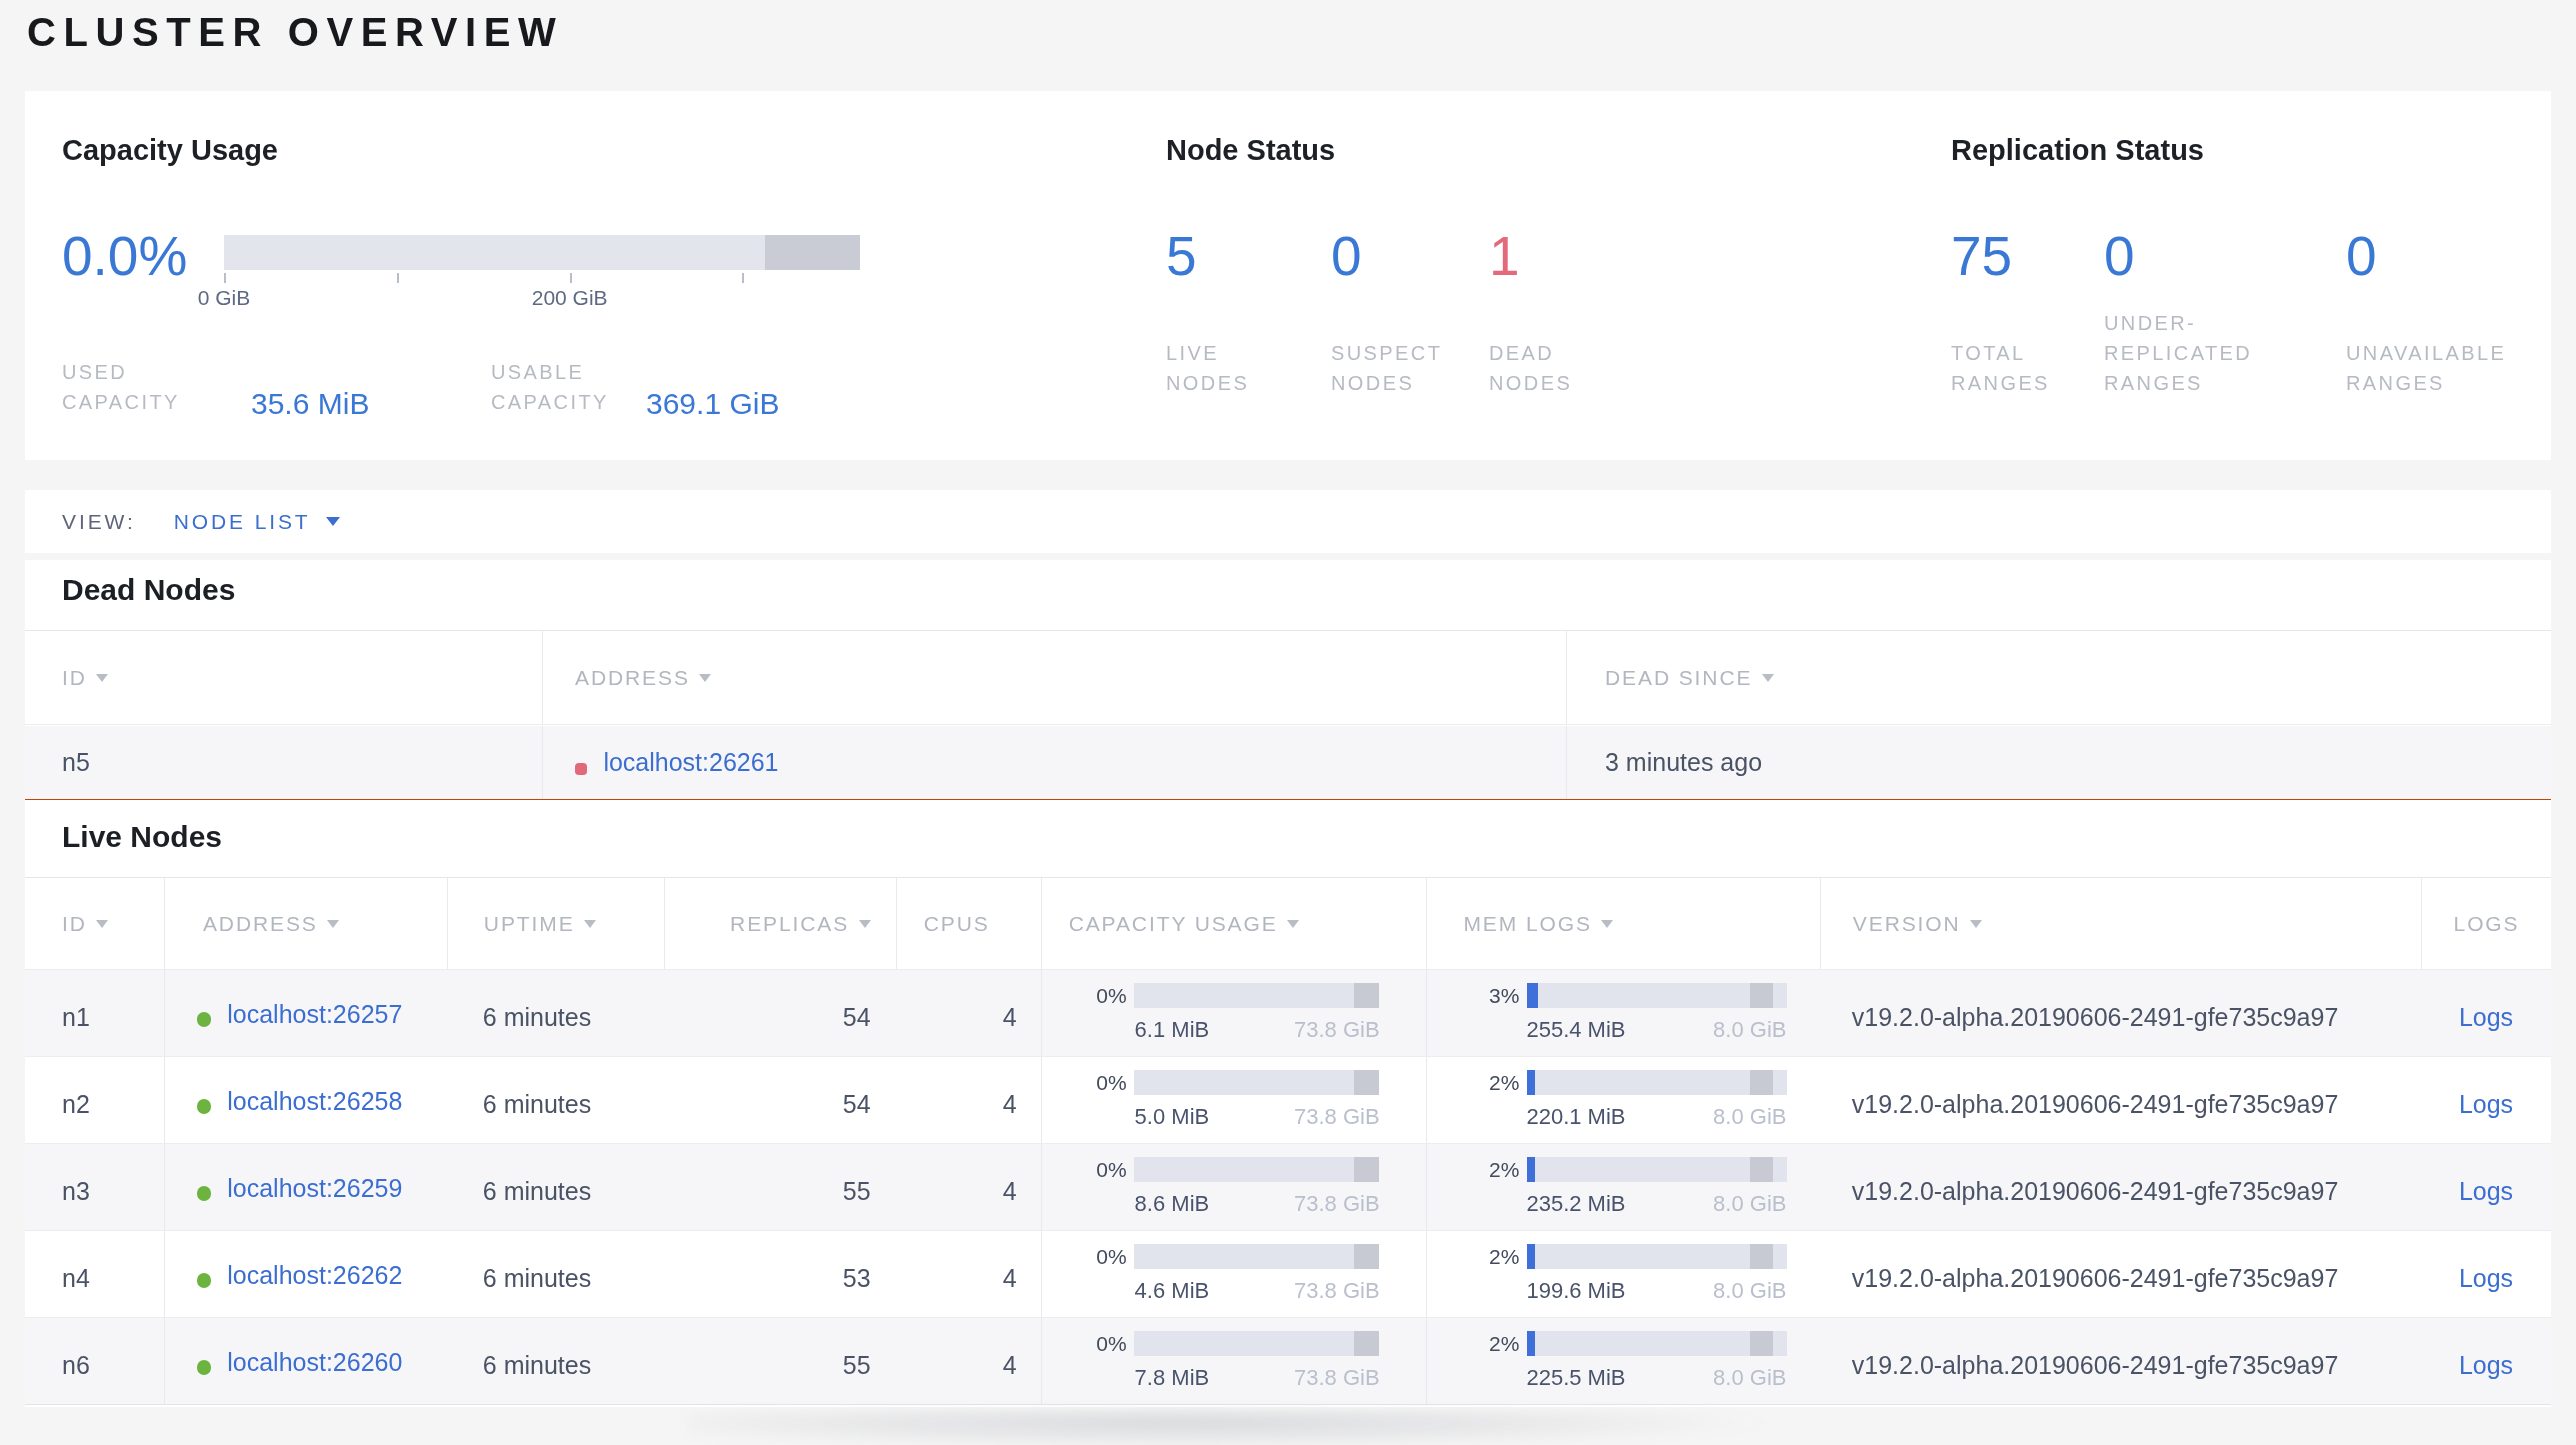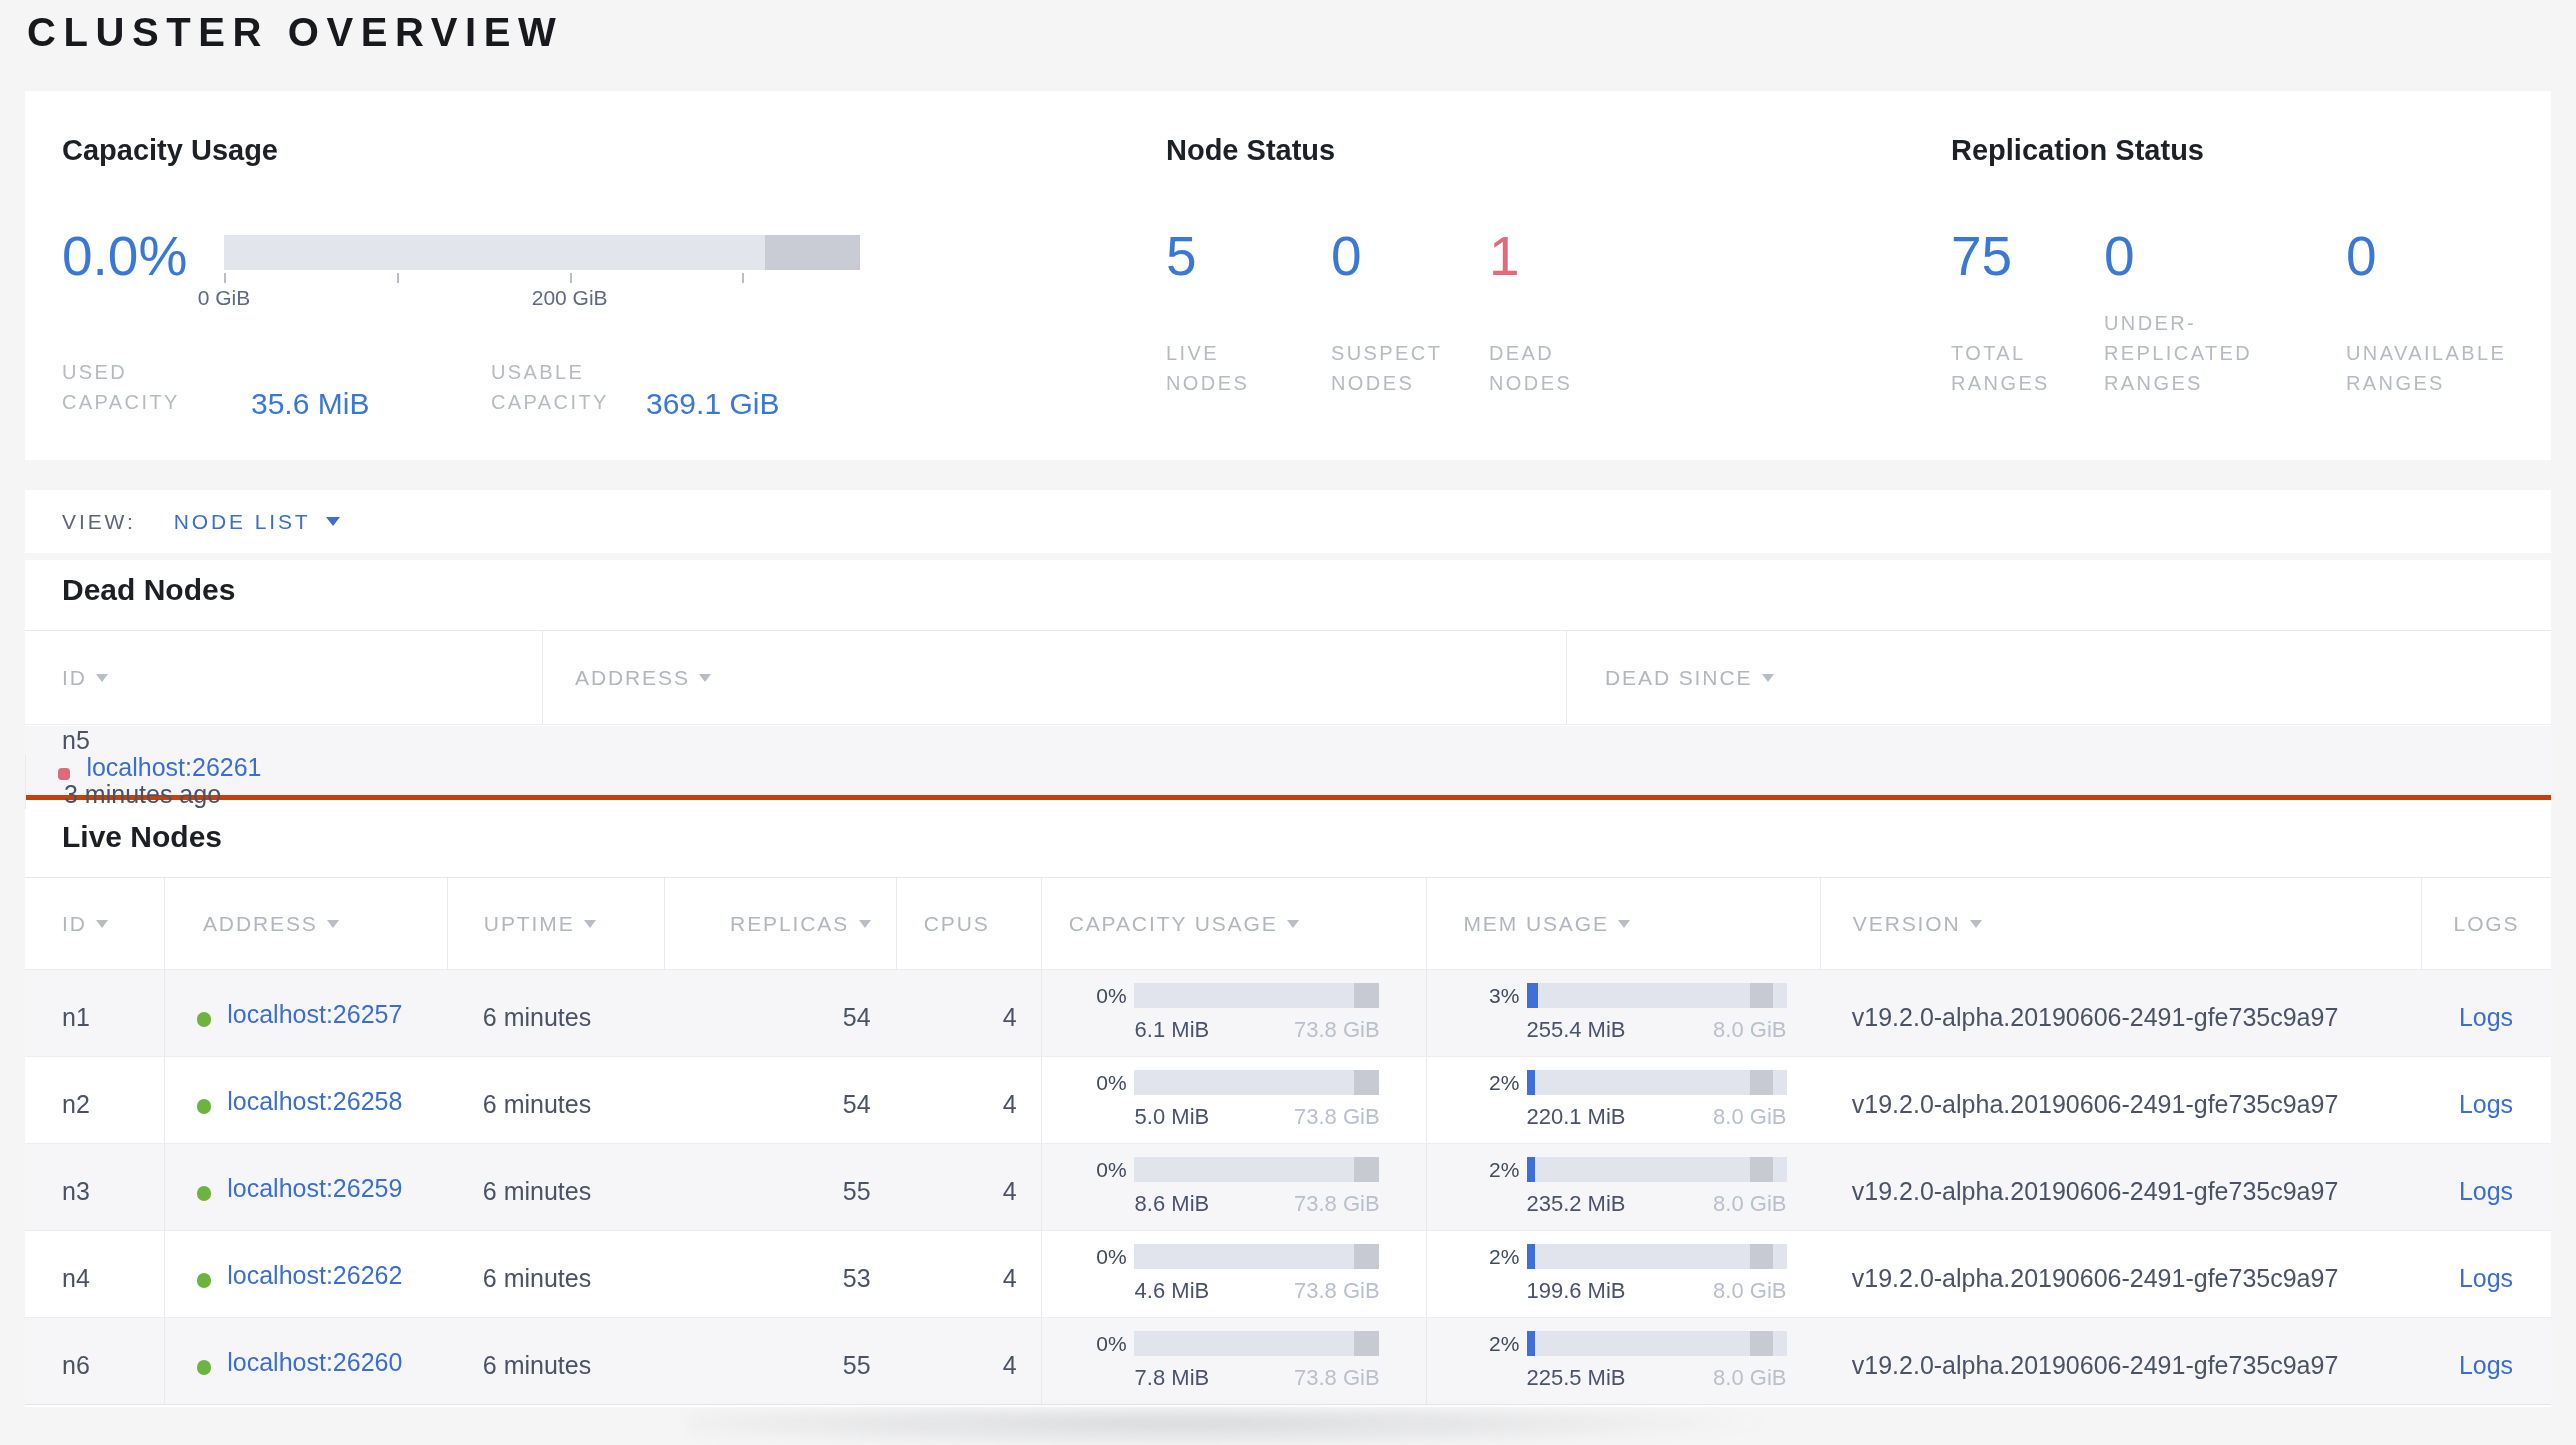--- a/index.html
+++ b/index.html
@@ -82,21 +82,21 @@
   .sort-arrow {
     display:inline-block; margin-left:9.5px; width:0; height:0;
     border-left:6.7px solid transparent; border-right:6.7px solid transparent;
     border-top:8.6px solid #b8bcc4;
   }
   .cell { position:relative; white-space:nowrap; }
   .col-border { border-left:1px solid #e7e9ed; }
 
   
   .dead-header { top:70px; height:95px; border-top:1px solid #e7e7e7; border-bottom:1px solid #ececee; }
-  .dead-row    { top:166px; height:74px; background:#f6f6f8; border-bottom:5px solid #c2410c;flex-direction:column; }
+  .dead-row    { top:166px; height:74px; background:#f6f6f8; border-bottom:1px solid #c2410c; }
   .d-id   { width:517px;  padding-left:37px; }
   .d-addr { width:1024px; padding-left:32px; }
   .d-since{ width:985px; padding-left:38px; }
   .dead-row .cell { display:flex; align-items:center; font-size:25px; color:#4a5365; }
 
   
   .live-header { top:317px; height:93px; border-top:1px solid #e7e7e7; border-bottom:1px solid #ececee; }
   .live-rows { position:absolute; top:410px; left:0; width:2526px; }
   .live-row { position:relative; width:2526px; height:87px; display:flex; border-bottom:1px solid #ededef; }
   .live-row.odd { background:#f6f6f8; }
@@ -271,21 +271,21 @@
           <span class="sort-arrow"></span>
       </div>
       <div class="hdr-cell c-cpu col-border">
         <span>CPUS</span>
       </div>
       <div class="hdr-cell c-cap col-border">
         <span>CAPACITY USAGE</span>
           <span class="sort-arrow"></span>
       </div>
       <div class="hdr-cell c-mem col-border">
-        <span>MEM USAGE</span>
+        <span>MEM LOGS</span>
           <span class="sort-arrow"></span>
       </div>
       <div class="hdr-cell c-ver col-border">
         <span>VERSION</span>
           <span class="sort-arrow"></span>
       </div>
       <div class="hdr-cell c-log col-border">
         <span>LOGS</span>
       </div>
     </div>

